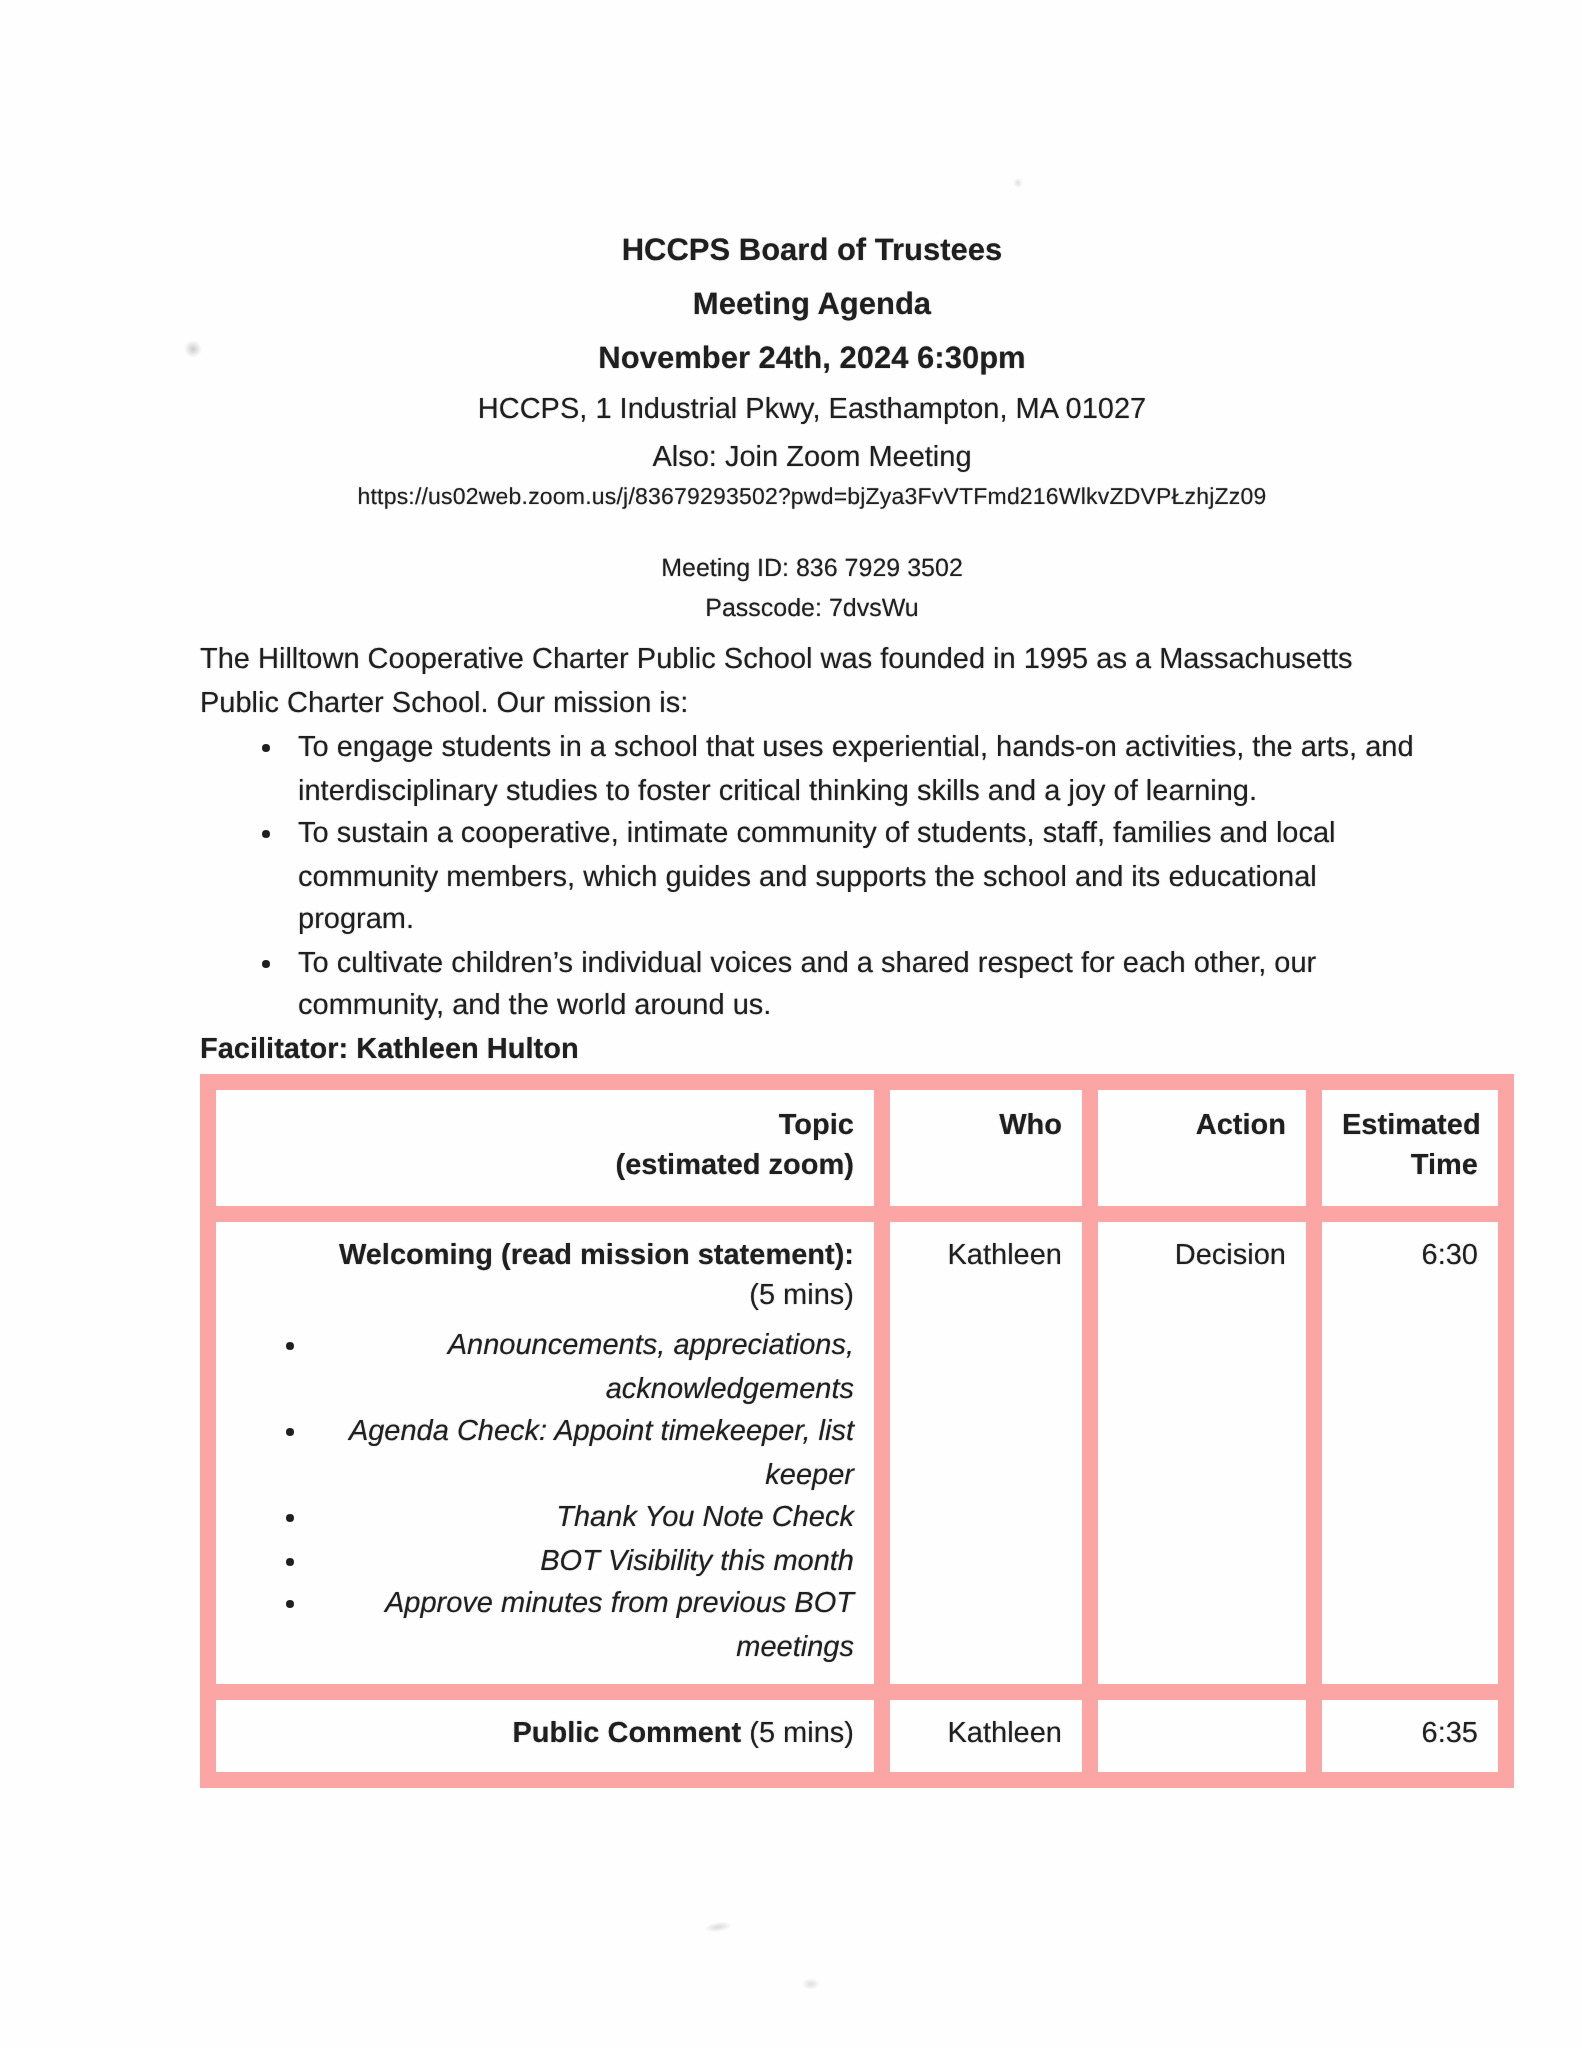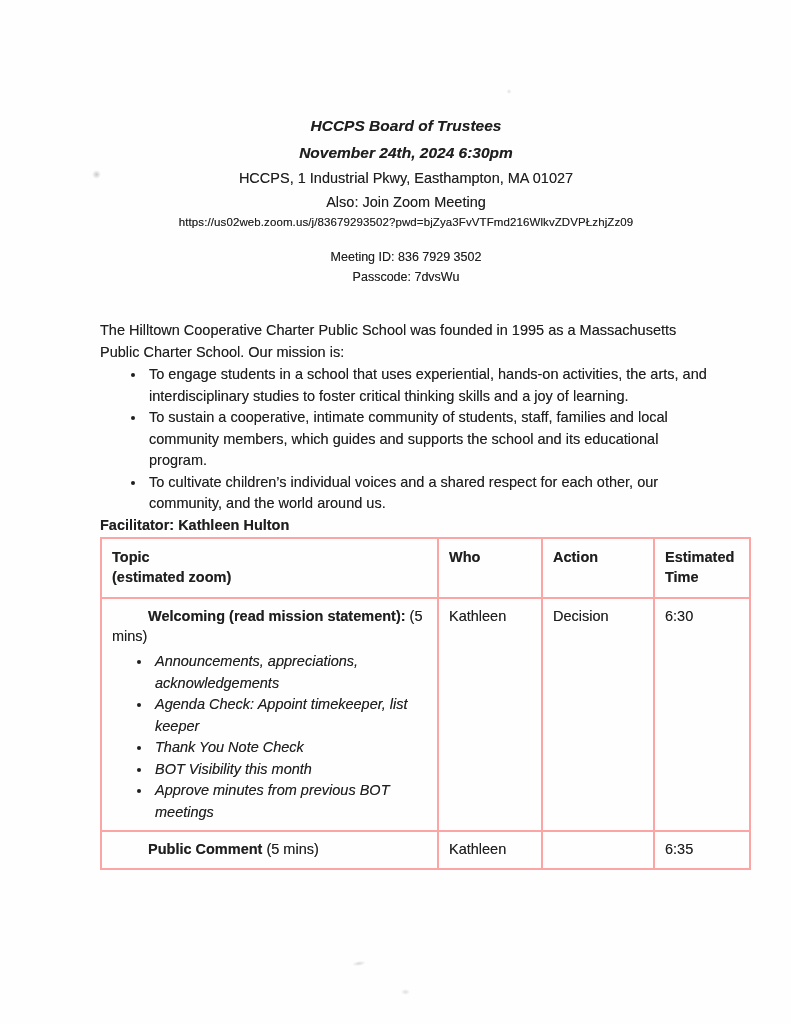--- a/index.html
+++ b/index.html
@@ -16,21 +16,21 @@
   .bold { font-weight: 700; margin-left: 36px; }
 
   
   .header-block {
     position: absolute;
     top: 112px;
     left: 100px;
     width: 612px;
     text-align: center;
   }
-  .t-title { font-size: 15.5px; font-weight: 700; line-height: 27px; font-style: italic; }
+  .t-title { font-size: 15.5px; font-weight: 700; line-height: 27px; }
   .t-loc   { font-size: 14.5px; line-height: 25px; }
   .t-also  { font-size: 14.5px; line-height: 23px; }
   .t-url   { font-size: 11.5px; line-height: 16px; letter-spacing: 0.1px; }
   .id-block { margin-top: 17px; }
   .t-id    { font-size: 12.5px; line-height: 20px; }
 
   
   .mission {
     position: absolute;
     top: 320px;
@@ -60,23 +60,23 @@
   table.agenda {
     position: absolute;
     top: 537px;
     left: 100px;
     width: 649px;
     border-collapse: collapse;
     table-layout: fixed;
     font-size: 14.5px;
   }
   .agenda th, .agenda td {
-    border: 2px solid #fca5a5;
+    border: 8px solid #fca5a5;
     vertical-align: top;
-    text-align: left;
+    text-align: right;
     padding: 7px 10px;
     font-weight: 400;
     line-height: 20px;
   }
   .agenda thead th {
     font-weight: 700;
     padding-top: 8px;
     padding-bottom: 10px;
   }
   .row-welcoming td { height: 208px; }
@@ -112,20 +112,21 @@
     background: radial-gradient(ellipse, rgba(150,150,150,0.3), transparent 70%);
   }
 </style>
 </head>
 <body>
 
 <div class="page soft">
 
   <div class="header-block">
     <div class="t-title">HCCPS Board of Trustees</div>
+    <div class="t-title">Meeting Agenda</div>
     <div class="t-title">November 24th, 2024 6:30pm</div>
     <div class="t-loc">HCCPS, 1 Industrial Pkwy, Easthampton, MA 01027</div>
     <div class="t-also">Also: Join Zoom Meeting</div>
     <div class="t-url">https://us02web.zoom.us/j/83679293502?pwd=bjZya3FvVTFmd216WlkvZDVPŁzhjZz09</div>
     <div class="id-block">
       <div class="t-id">Meeting ID: 836 7929 3502</div>
       <div class="t-id">Passcode: 7dvsWu</div>
     </div>
   </div>
 

